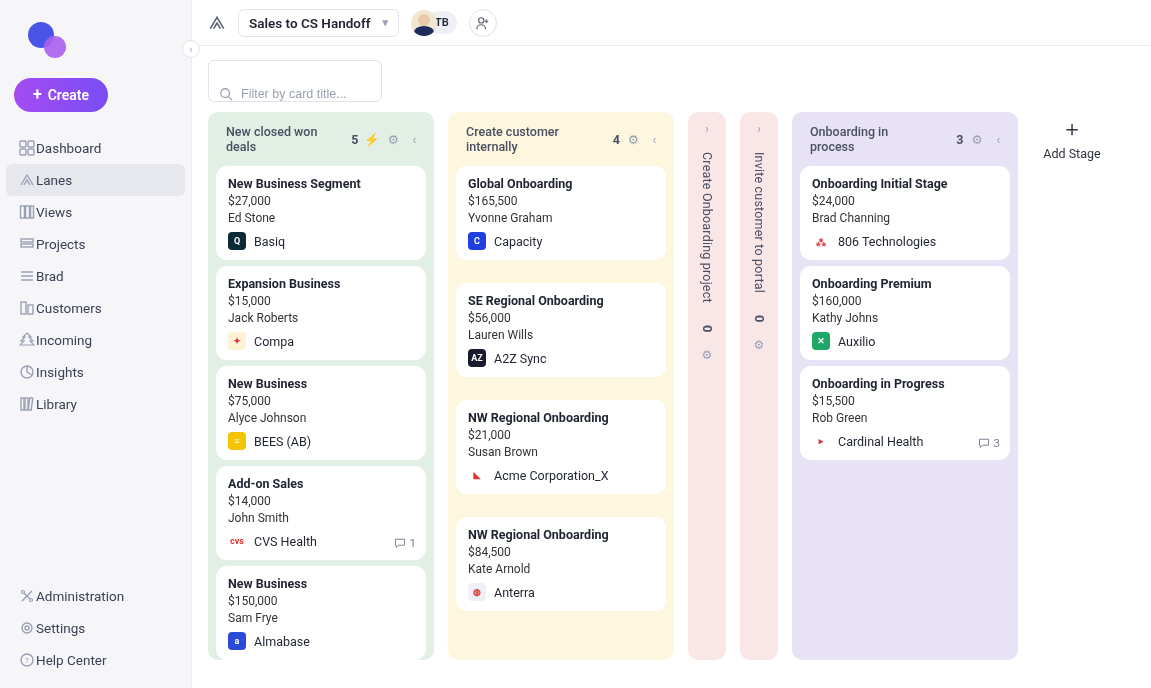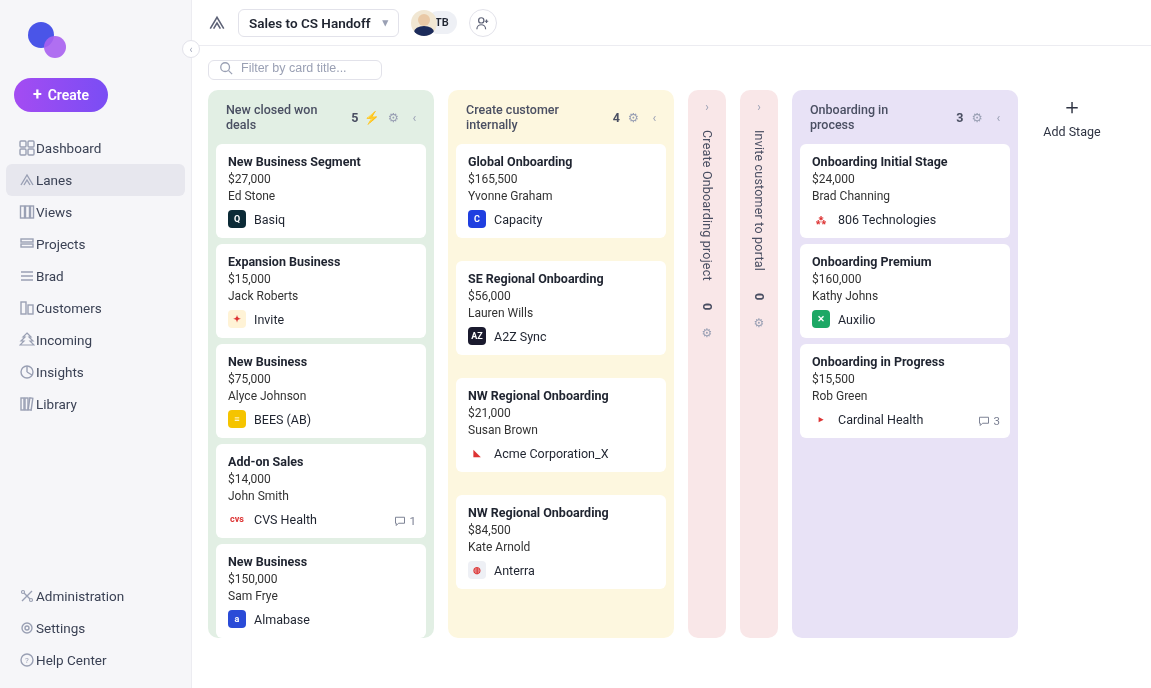--- a/index.html
+++ b/index.html
@@ -85,37 +85,37 @@
     background:#eef0f5; border-radius:14px; padding:5px 8px; font-size:11px; font-weight:600;
     margin-left:-10px;
   }
   .circle-btn {
     width:28px; height:28px; border:1px solid #e2e2ea; border-radius:50%;
     display:flex; align-items:center; justify-content:center; color:#5d6276;
     cursor:pointer; background:#fff;
   }
   .filterbar { padding:14px 16px 10px; }
   .search {
-    display:flex; align-items:flex-start; gap:8px; border:1px solid #e2e2ea; border-radius:6px;
-    width:174px; height:20px; padding:0 10px; color:#9aa0b4; background:#fff;
+    display:flex; align-items:flex-end; gap:8px; border:1px solid #e2e2ea; border-radius:6px;
+    width:174px; height:42px; padding:0 10px; color:#9aa0b4; background:#fff;
   }
   .search input { border:none; outline:none; flex:1; font-size:12.5px; color:#333; background:transparent;}
   .search input::placeholder{ color:#9aa0b4;}
 
   .board { flex:1; display:flex; gap:14px; padding:0 16px 16px; align-items:flex-start; overflow:hidden;}
 
   .column { width:226px; border-radius:10px; padding:8px; display:flex; flex-direction:column; gap:6px; height:548px;}
   .col-green { background:#e2efe4; }
   .col-yellow { background:#fdf7df; }
   .col-purple { background:#e8e2f6; }
   .col-header { display:flex; align-items:center; gap:6px; padding:4px 4px 6px 10px; font-size:12.5px; color:#4a4f62; justify-content:center;}
   .col-header .title { font-weight:500; }
   .col-header .count { font-weight:700; margin-left:2px;}
   .col-ico { color:#9aa0b4; cursor:pointer; width:16px; text-align:center;}
-  .card { background:#fff; border-radius:6px; padding:10px 12px 10px; display:flex; flex-direction:column; gap:3px;}
+  .card { background:#fff; border-radius:11px; padding:10px 12px 10px; display:flex; flex-direction:column; gap:3px;}
   .card.has-comment { position:relative; }
   .card .ct { font-weight:700; font-size:12.5px;}
   .card .line { font-size:12px; color:#333;}
   .card .company { display:flex; align-items:center; gap:8px; margin-top:4px; font-size:12.5px;}
   .company .logo-sq { width:18px; height:18px; border-radius:4px; display:flex; align-items:center; justify-content:center; font-size:10px; font-weight:700; color:#fff;}
   .comment-ind { position:absolute; right:10px; bottom:10px; display:flex; align-items:center; gap:4px; color:#7a7f92; font-size:11.5px;}
 
   .collapsed {
     width:38px; height:548px; border-radius:10px; background:#f9e7e8;
     display:flex; flex-direction:column; align-items:center; padding:10px 0; gap:16px;
@@ -319,21 +319,21 @@
               <span class="logo-sq" style="background:#0b2a36;color:#fff;font-size:9px;">Q</span>
               <span>Basiq</span>
             </div>
           </div>
           <div class="card">
             <div class="ct">Expansion Business</div>
             <div class="line">$15,000</div>
             <div class="line">Jack Roberts</div>
             <div class="company">
               <span class="logo-sq" style="background:#fff3d6;color:#d33;font-size:9px;">✦</span>
-              <span>Invite</span>
+              <span>Compa</span>
             </div>
           </div>
           <div class="card">
             <div class="ct">New Business</div>
             <div class="line">$75,000</div>
             <div class="line">Alyce Johnson</div>
             <div class="company">
               <span class="logo-sq" style="background:#f5c400;color:#fff;font-size:9px;">≡</span>
               <span>BEES (AB)</span>
             </div>

